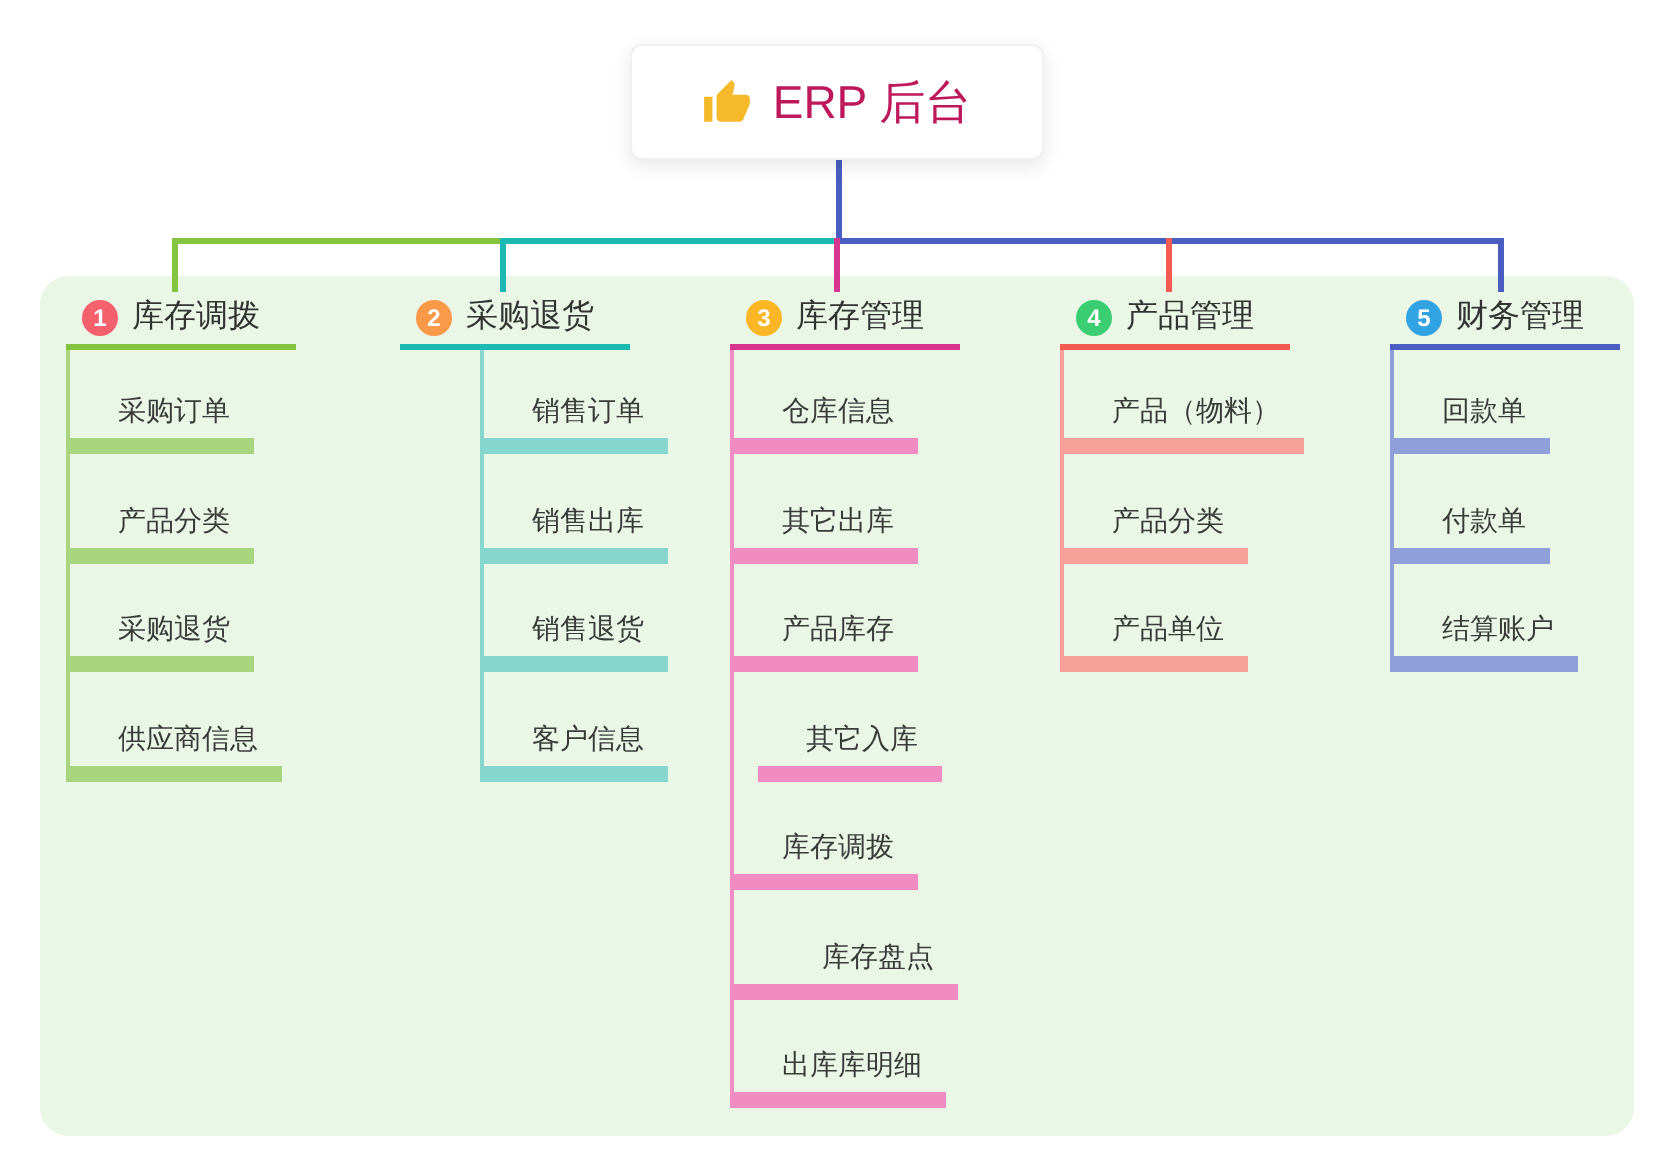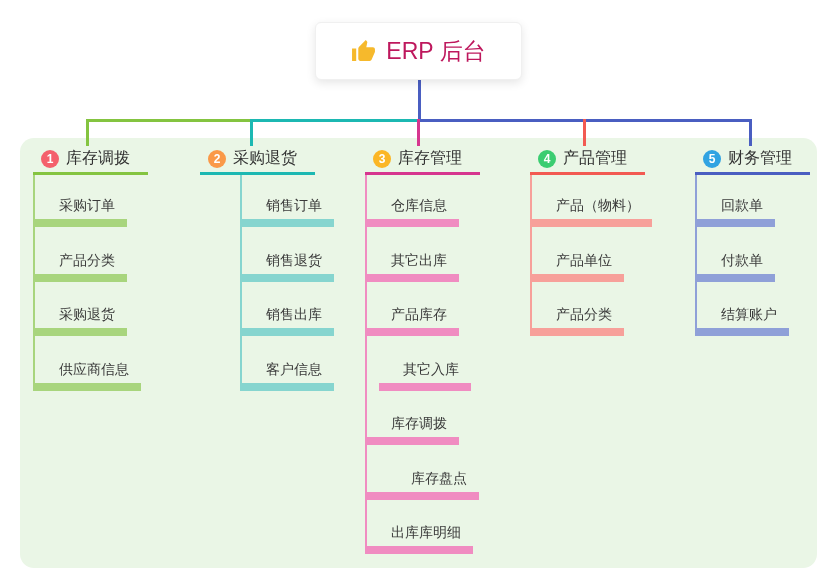--- a/index.html
+++ b/index.html
@@ -92,24 +92,24 @@
 <div class="branch" style="left:200px;">
   <div class="branch-header" style="border-bottom-color: rgb(28, 184, 178);">
     <span class="badge" style="background-color: rgb(250, 153, 72);">2</span>
     <span>采购退货</span>
   </div>
   <div class="children" style="border-left-color: rgb(134, 213, 207); margin-left: 40px;">
     <div class="child">
       <span class="child-label" style="border-bottom-color: rgb(134, 213, 207);">销售订单</span>
     </div>
     <div class="child">
-      <span class="child-label" style="border-bottom-color: rgb(134, 213, 207);">销售退货</span>
+      <span class="child-label" style="border-bottom-color: rgb(134, 213, 207);">销售出库</span>
     </div>
     <div class="child">
-      <span class="child-label" style="border-bottom-color: rgb(134, 213, 207);">销售出库</span>
+      <span class="child-label" style="border-bottom-color: rgb(134, 213, 207);">销售退货</span>
     </div>
     <div class="child">
       <span class="child-label" style="border-bottom-color: rgb(134, 213, 207);">客户信息</span>
     </div>
   </div>
 </div>
 
 <div class="branch" style="left:365px;">
   <div class="branch-header" style="border-bottom-color: rgb(214, 54, 143);">
     <span class="badge" style="background-color: rgb(251, 182, 37);">3</span>
@@ -143,24 +143,24 @@
 <div class="branch" style="left:530px;">
   <div class="branch-header" style="border-bottom-color: rgb(242, 90, 82);">
     <span class="badge" style="background-color: rgb(59, 205, 113);">4</span>
     <span>产品管理</span>
   </div>
   <div class="children" style="border-left-color: rgb(247, 160, 154);">
     <div class="child">
       <span class="child-label" style="border-bottom-color: rgb(247, 160, 154);">产品（物料）</span>
     </div>
     <div class="child">
-      <span class="child-label" style="border-bottom-color: rgb(247, 160, 154);">产品单位</span>
+      <span class="child-label" style="border-bottom-color: rgb(247, 160, 154);">产品分类</span>
     </div>
     <div class="child">
-      <span class="child-label" style="border-bottom-color: rgb(247, 160, 154);">产品分类</span>
+      <span class="child-label" style="border-bottom-color: rgb(247, 160, 154);">产品单位</span>
     </div>
   </div>
 </div>
 
 <div class="branch" style="left:695px;">
   <div class="branch-header" style="border-bottom-color: rgb(74, 94, 193);">
     <span class="badge" style="background-color: rgb(49, 163, 226);">5</span>
     <span>财务管理</span>
   </div>
   <div class="children" style="border-left-color: rgb(143, 160, 216);">

